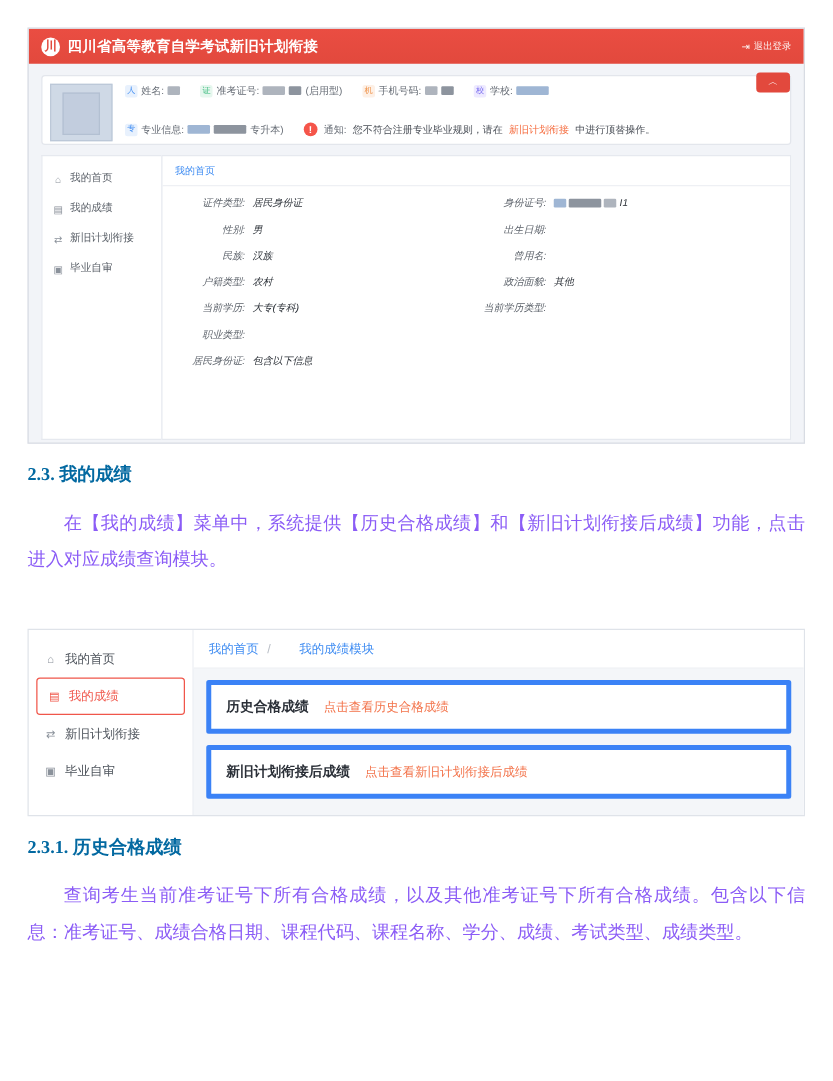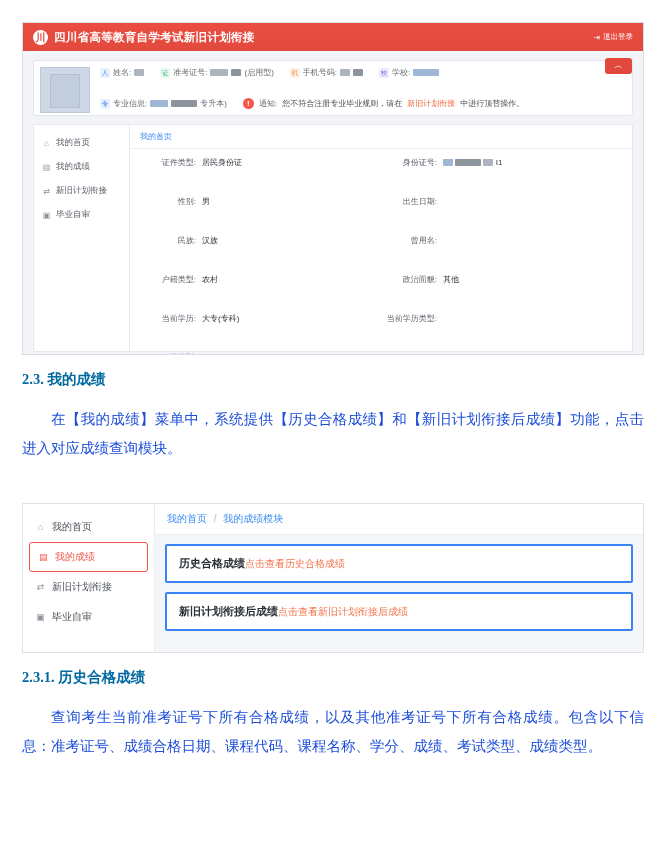--- a/index.html
+++ b/index.html
@@ -216,21 +216,22 @@
   .crumb {
     font-size: 8px;
     color: #3d8bf2;
     padding: 6px 10px;
     border-bottom: 1px solid #eef0f4;
   }
   .form-grid {
     padding: 8px 10px 0 10px;
     display: grid;
     grid-template-columns: 1fr 1fr;
-    row-gap: 28px;
+    row-gap: 10px;
+    font-style: italic;
   }
   .frow {
     display: flex;
     font-size: 8px;
     color: #3b4048;
     align-items: center;
   }
   .frow .fl {
     width: 56px;
     text-align: right;
@@ -247,21 +248,21 @@
     font-weight: bold;
     font-size: 14.5px;
     color: #0369a1;
     text-align: right;
   }
   .para {
     position: absolute;
     font-family: "Liberation Serif", serif;
     font-size: 14.5px;
     line-height: 29px;
-    color: #1d4ed8;
+    color: #8b5cf6;
     text-align: justify;
   }
 
   
   .shot2 {
     position: absolute;
     left: 22px;
     top: 503px;
     width: 622px;
     height: 150px;
@@ -302,30 +303,30 @@
     background: #f4f6f9;
   }
   .s2-crumb {
     background: #fff;
     font-size: 10px;
     padding: 8px 12px;
     border-bottom: 1px solid #edeff3;
   }
   .s2-crumb .c1 { color: #3d8bf2; }
   .s2-crumb .sep { color: #b9bec6; margin: 0 4px; }
-  .s2-crumb .c2 { color: #3d8bf2; }
+  .s2-crumb .c2 { color: #3d8bf2; margin-left: 16px; }
   .s2-card {
     background: #fff;
-    border: 2px solid #3b82f6;
+    border: 4px solid #3b82f6;
     border-radius: 2px;
     margin: 9px 10px;
     padding: 10px 12px;
     display: flex;
     align-items: center;
-    gap: 0;
+    gap: 12px;
   }
   .s2-card .t {
     font-size: 11px;
     font-weight: bold;
     color: #2b3038;
   }
   .s2-card .s {
     font-size: 10px;
     color: #f3734a;
   }

